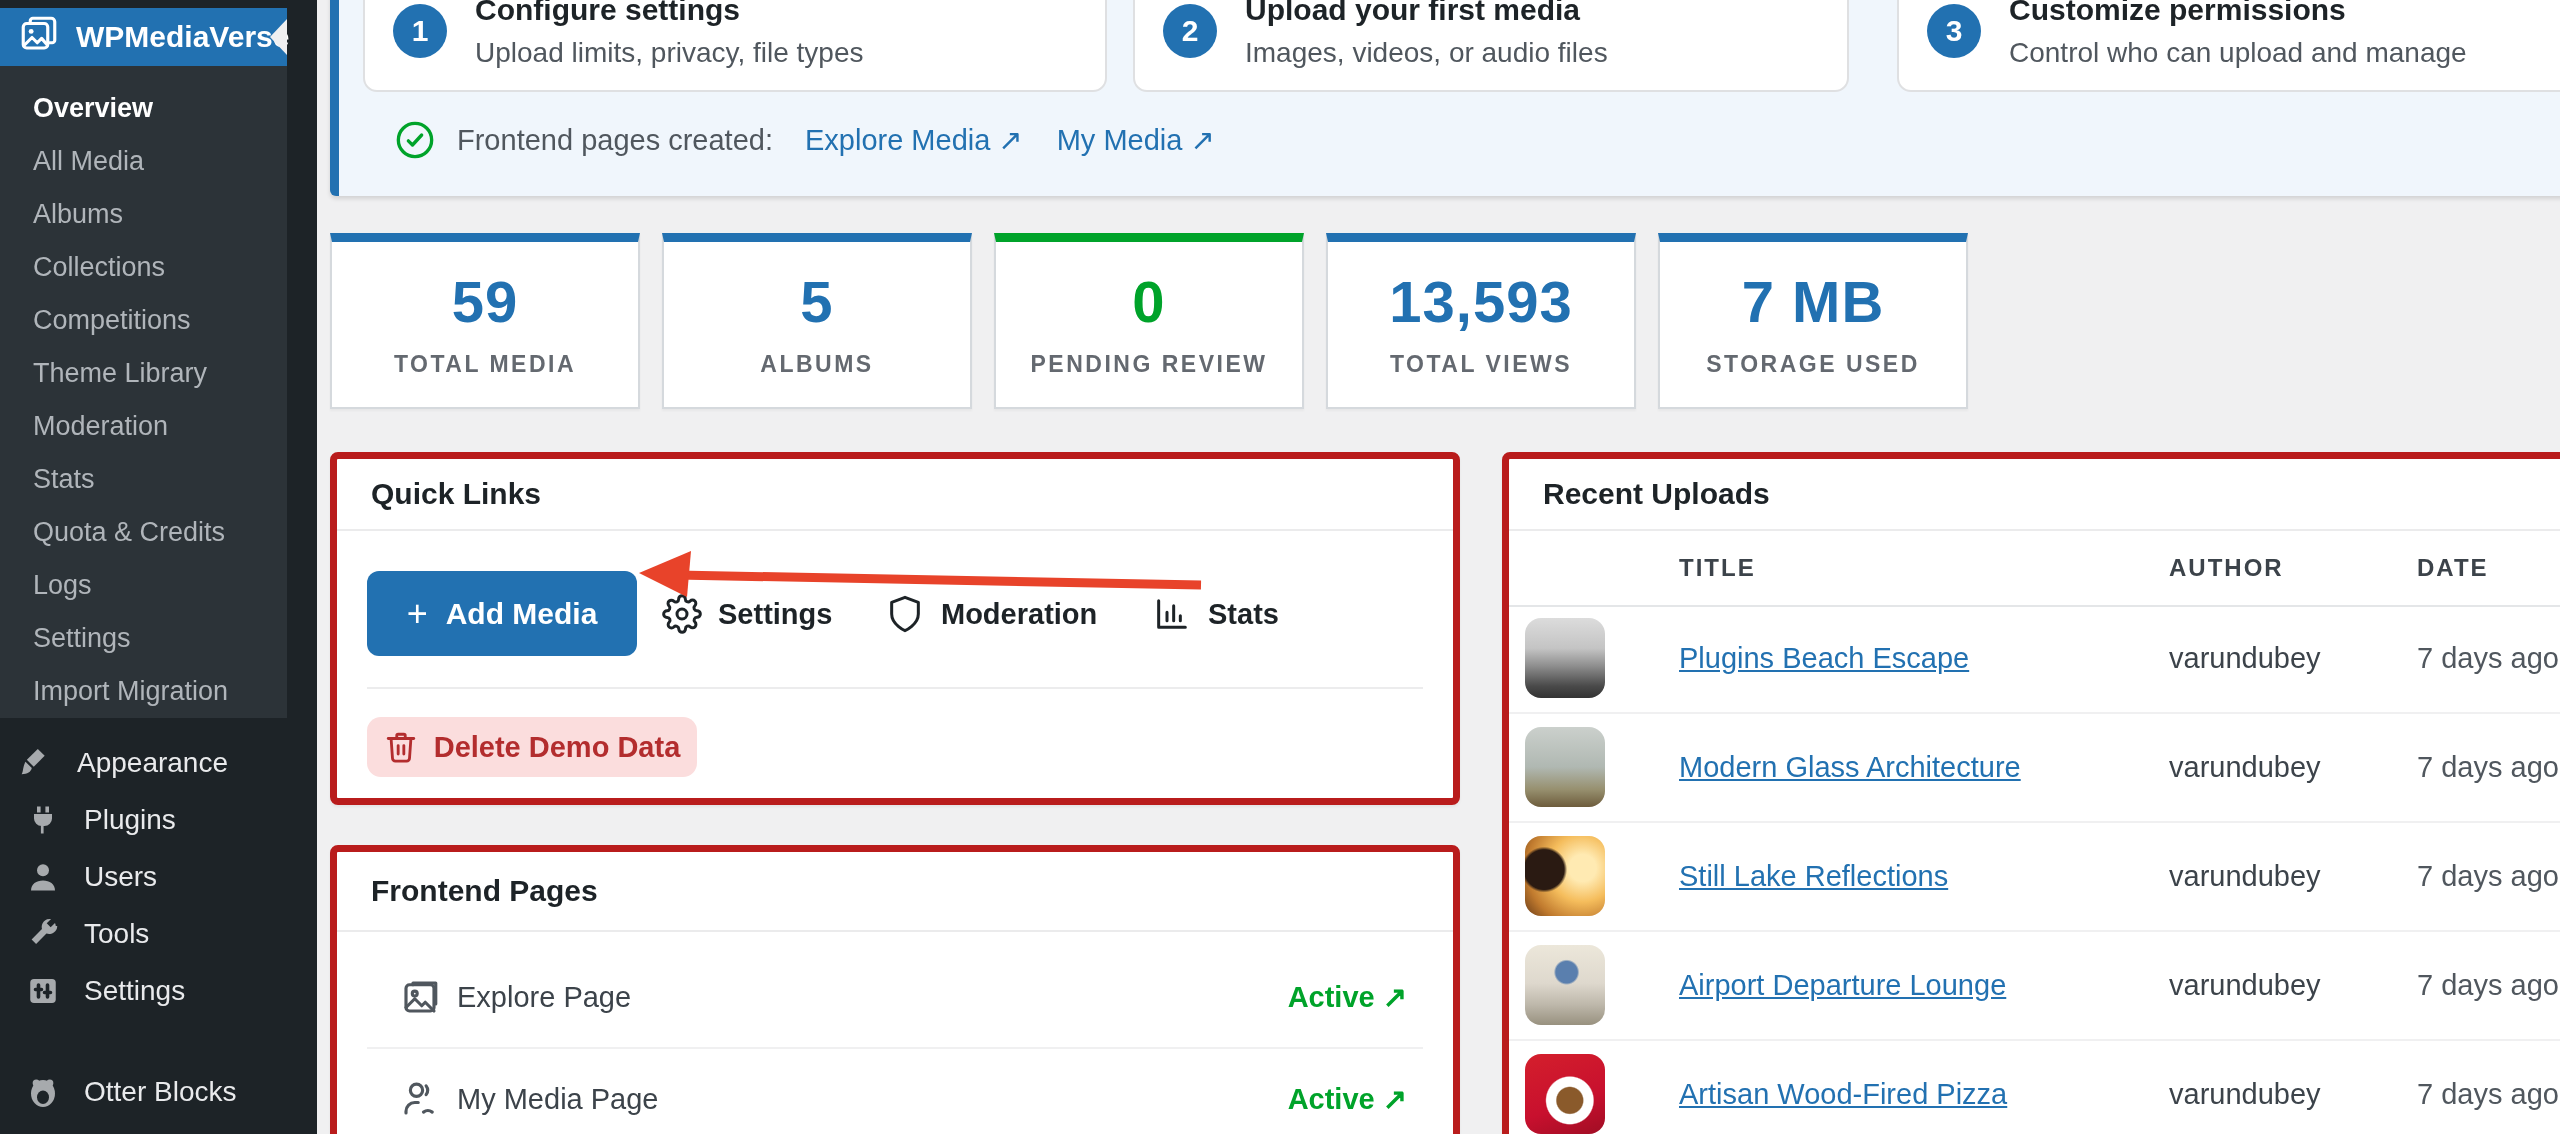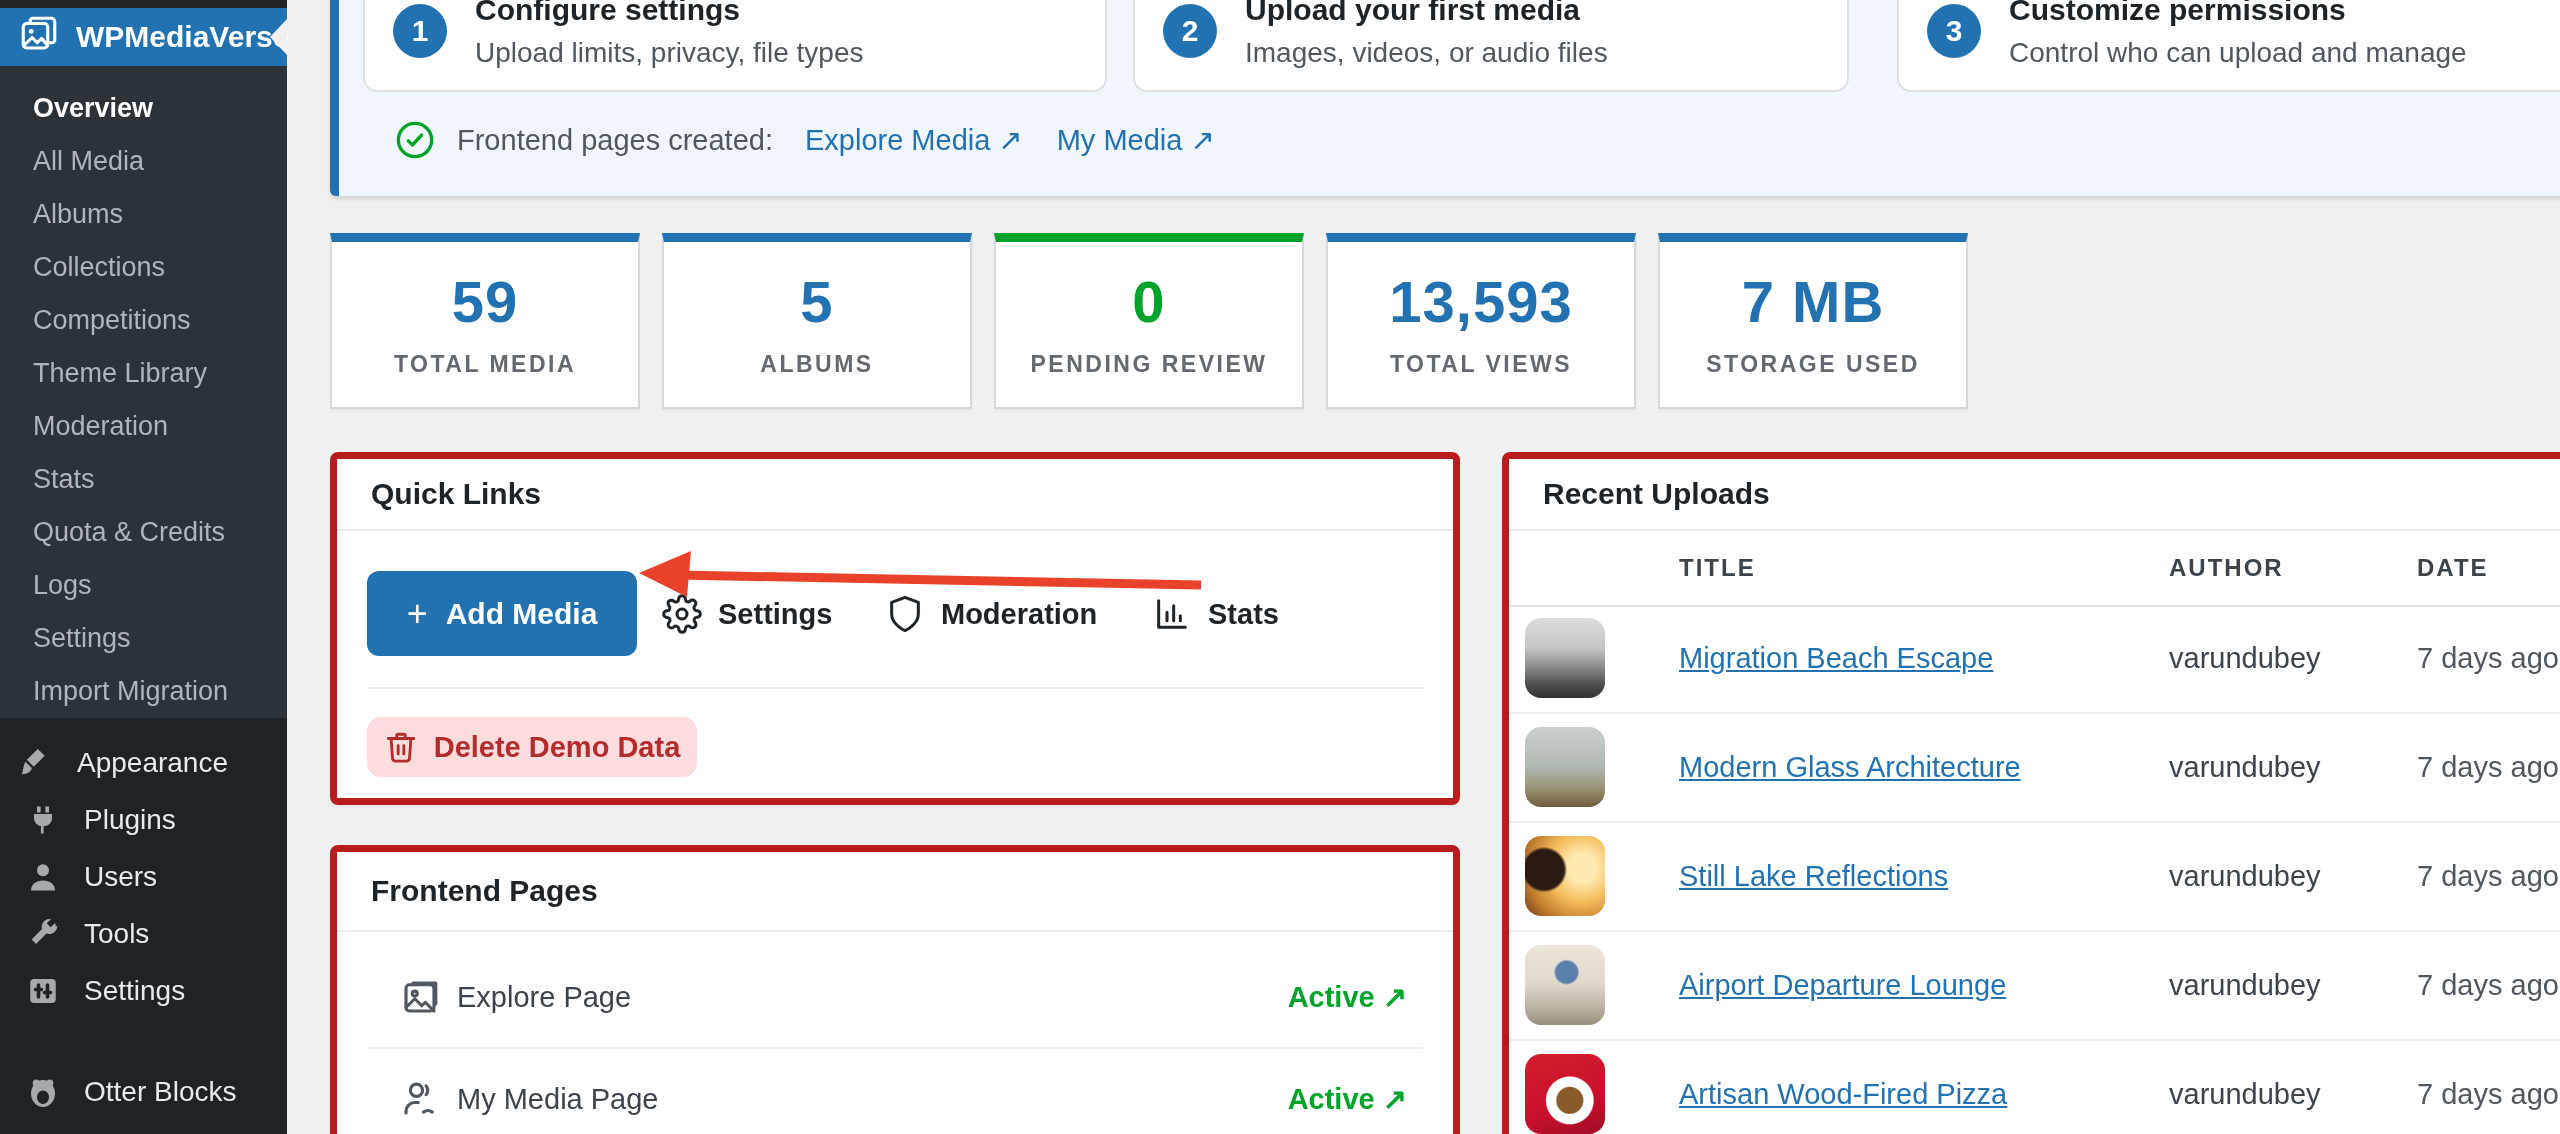--- a/index.html
+++ b/index.html
@@ -1,21 +1,21 @@
 <!DOCTYPE html>
 <html><head>
 <meta charset="utf-8">
 <style>
   html,body{margin:0;padding:0;}
   body{width:2560px;height:1134px;overflow:hidden;background:#f0f0f1;
        font-family:"Liberation Sans",sans-serif;position:relative;}
   .stage{position:absolute;inset:0;width:2560px;height:1134px;overflow:hidden;}
 
   
-  .sidebar{position:absolute;left:0;top:0;width:287px;height:1134px;background:#1d2327;}
+  .sidebar{position:absolute;left:0;top:0;width:317px;height:1134px;background:#1d2327;}
   .brand{position:absolute;left:0;top:8px;width:287px;height:58px;background:#2271b1;
          display:flex;align-items:center;gap:16px;padding-left:18px;box-sizing:border-box;
          color:#fff;font-size:30px;font-weight:600;cursor:pointer;}
   .brand svg{flex:0 0 auto;}
   .brand-notch{position:absolute;right:0;top:11px;width:0;height:0;
          border-top:18px solid transparent;border-bottom:18px solid transparent;
          border-right:17px solid #f0f0f1;}
   .submenu{position:absolute;left:0;top:66px;width:287px;height:652px;background:#2c3338;
            padding-top:16px;box-sizing:border-box;}
   .submenu-item{height:53px;line-height:53px;padding-left:33px;font-size:27px;color:#b0b5ba;cursor:pointer;}
@@ -360,21 +360,21 @@
 
     <div class="thead">
       <span class="th c1">TITLE</span>
       <span class="th c2">AUTHOR</span>
       <span class="th c3">DATE</span>
     </div>
 
     <div class="trows">
       <div class="trow">
         <span class="thumb t-mountains"></span>
-        <span class="row-title">Migration Beach Escape</span>
+        <span class="row-title">Plugins Beach Escape</span>
         <span class="row-author">varundubey</span>
         <span class="row-date">7 days ago</span>
       </div>
       <div class="trow">
         <span class="thumb t-valley"></span>
         <span class="row-title">Modern Glass Architecture</span>
         <span class="row-author">varundubey</span>
         <span class="row-date">7 days ago</span>
       </div>
       <div class="trow">

